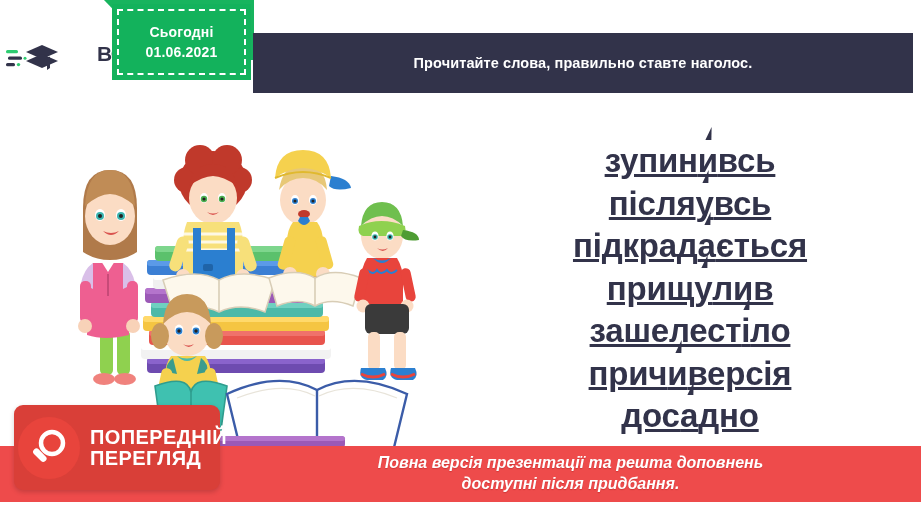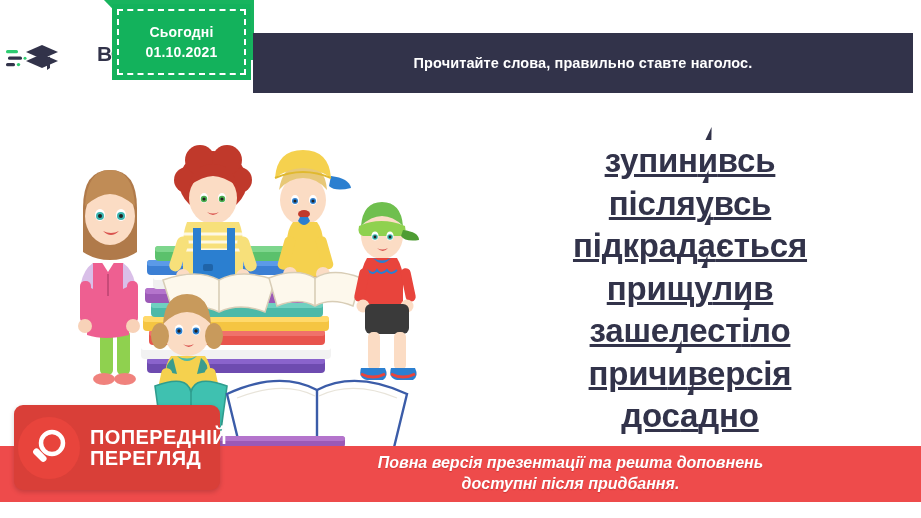--- a/index.html
+++ b/index.html
@@ -249,21 +249,21 @@
       <path d="M44 17.5 L44 29 L41 31 L41 19 Z" fill="#32334a"></path>
     </svg>
     <div class="logo-text">
       <div class="logo-title">ВСІМ</div>
       <div class="logo-sub">pptx</div>
     </div>
   </div>
 
   <div class="date-badge">
     <span>Сьогодні</span>
-    <span>01.10.2021</span>
+    <span>01.06.2021</span>
   </div>
 
   <div class="illustration">
     <svg viewBox="0 0 400 345" width="400" height="345">
 
       <g>
         <rect x="92" y="240" width="178" height="15" rx="4" fill="#6e4bb0"></rect>
         <rect x="92" y="240" width="178" height="6" rx="3" fill="#8a63cc"></rect>
         <rect x="86" y="226" width="190" height="15" rx="4" fill="#f2f2f2"></rect>
         <rect x="86" y="226" width="190" height="6" rx="3" fill="#ffffff"></rect>

